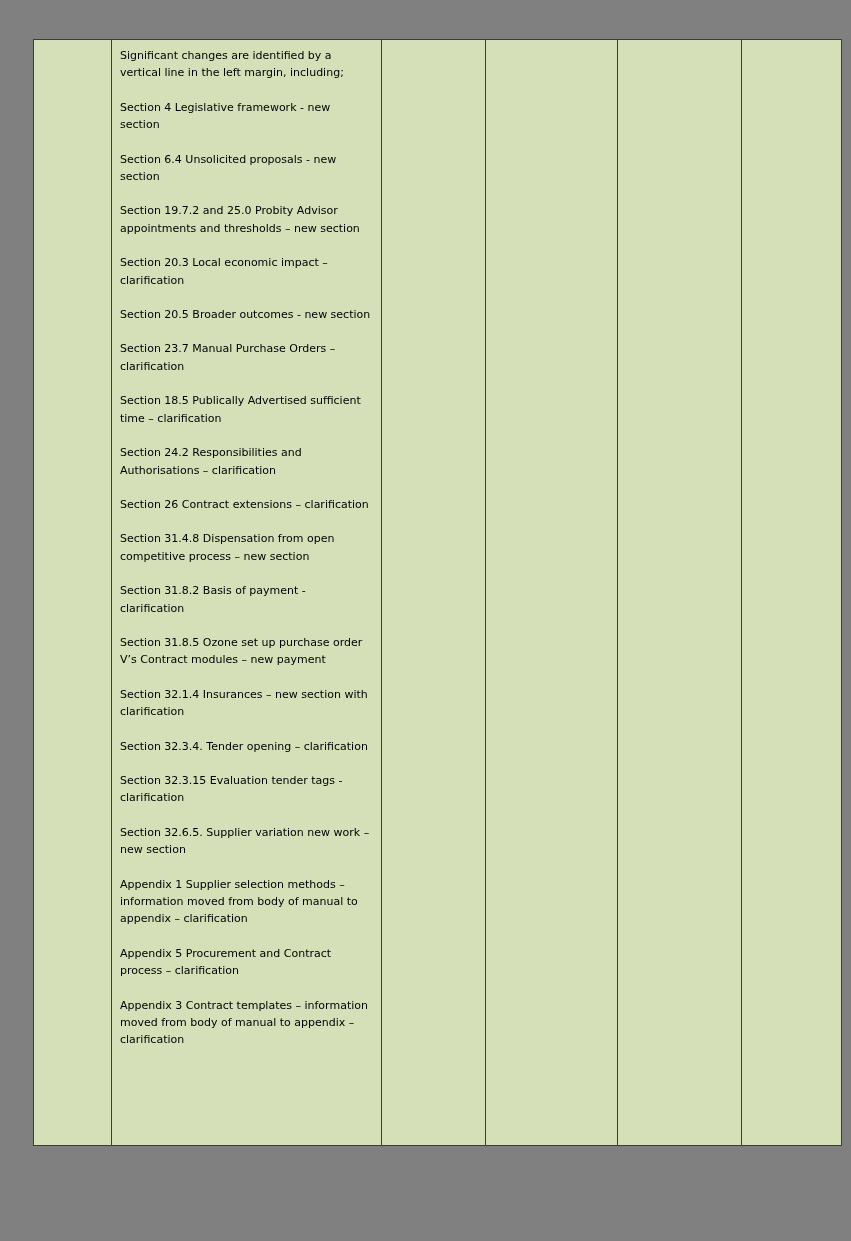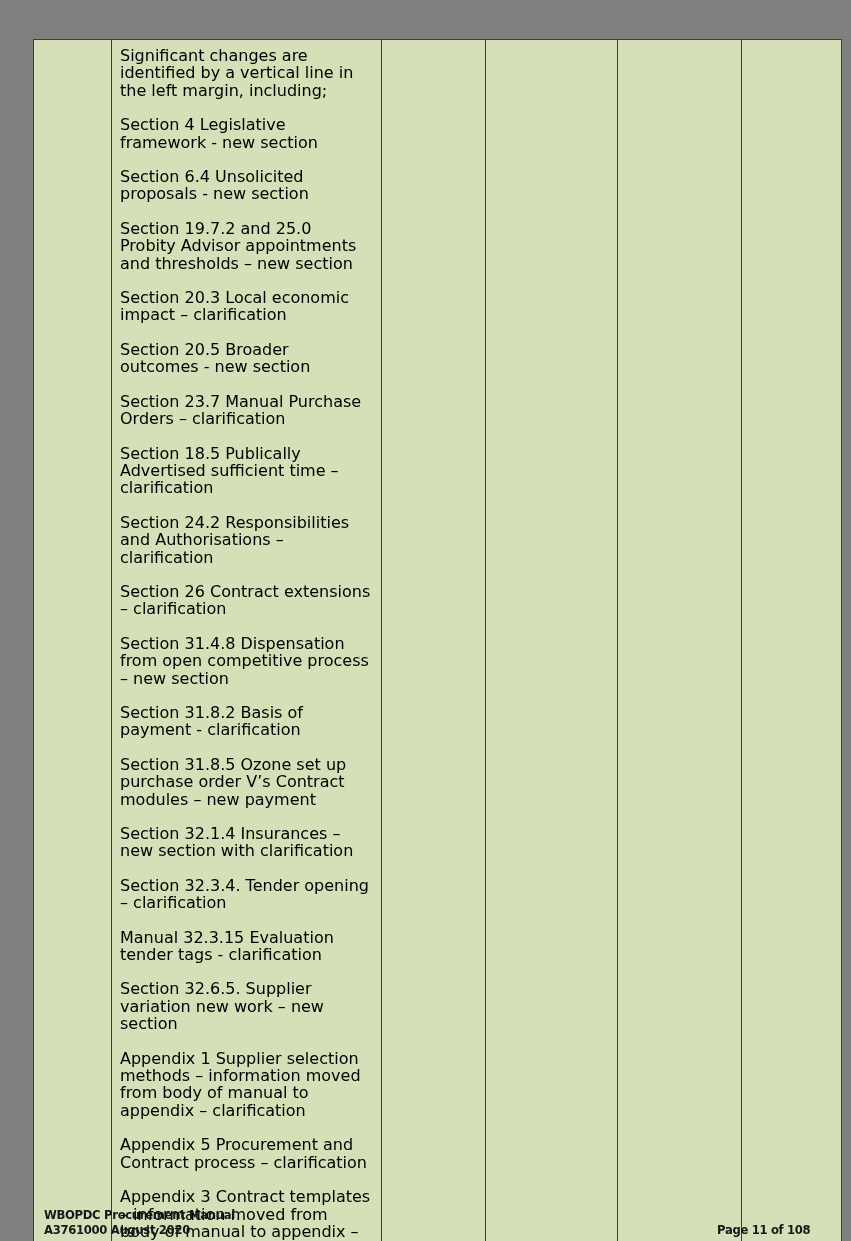--- a/index.html
+++ b/index.html
@@ -54,21 +54,21 @@
   .cell-inner {
     padding: 7px 9px 8px 7px;
   }
 
   .cell-changes .cell-inner {
     padding: 7px 10px 8px 8px;
   }
 
   
   .para {
-    font-size: 16px;
+    font-size: 11px;
     line-height: 17.4px;
     color: #000000;
     margin: 0 0 17px 0;
     word-wrap: break-word;
     font-family: "DejaVu Sans", sans-serif;
   }
   .para:last-child {
     margin-bottom: 0;
   }
 
@@ -146,21 +146,21 @@
             <p class="para">Section 20.5 Broader outcomes  - new section</p>
             <p class="para">Section 23.7 Manual Purchase Orders – clarification</p>
             <p class="para">Section 18.5 Publically Advertised sufficient time – clarification</p>
             <p class="para">Section 24.2 Responsibilities and Authorisations – clarification</p>
             <p class="para">Section 26 Contract extensions – clarification</p>
             <p class="para">Section 31.4.8 Dispensation from open competitive process – new section</p>
             <p class="para">Section 31.8.2 Basis of payment  - clarification</p>
             <p class="para">Section 31.8.5 Ozone set up purchase order V’s Contract modules – new payment</p>
             <p class="para">Section 32.1.4 Insurances – new section with  clarification</p>
             <p class="para">Section 32.3.4. Tender opening – clarification</p>
-            <p class="para">Manual 32.3.15 Evaluation tender tags - clarification</p>
+            <p class="para">Section 32.3.15 Evaluation tender tags - clarification</p>
             <p class="para">Section 32.6.5. Supplier  variation new work – new section</p>
             <p class="para">Appendix 1 Supplier selection  methods – information moved from body of manual to appendix – clarification</p>
             <p class="para">Appendix 5 Procurement and Contract process – clarification</p>
             <p class="para">Appendix 3 Contract templates – information moved from body of manual to appendix – clarification</p>
           </div>
         </td>
         <td class="cell-c3">
           <div class="cell-inner"></div>
         </td>
         <td class="cell-c4">
@@ -169,23 +169,14 @@
         <td class="cell-c5">
           <div class="cell-inner"></div>
         </td>
         <td class="cell-c6">
           <div class="cell-inner"></div>
         </td>
       </tr>
     </tbody>
   </table>
 
-  <div id="footer">
-    <div id="footer-inner">
-      <div class="footer-left">
-        <div>WBOPDC Procurement Manual</div>
-        <div>A3761000 August 2020</div>
-      </div>
-      <div class="footer-right">Page 11 of 108</div>
-    </div>
-  </div>
 
 </div>
 
 </body></html>

